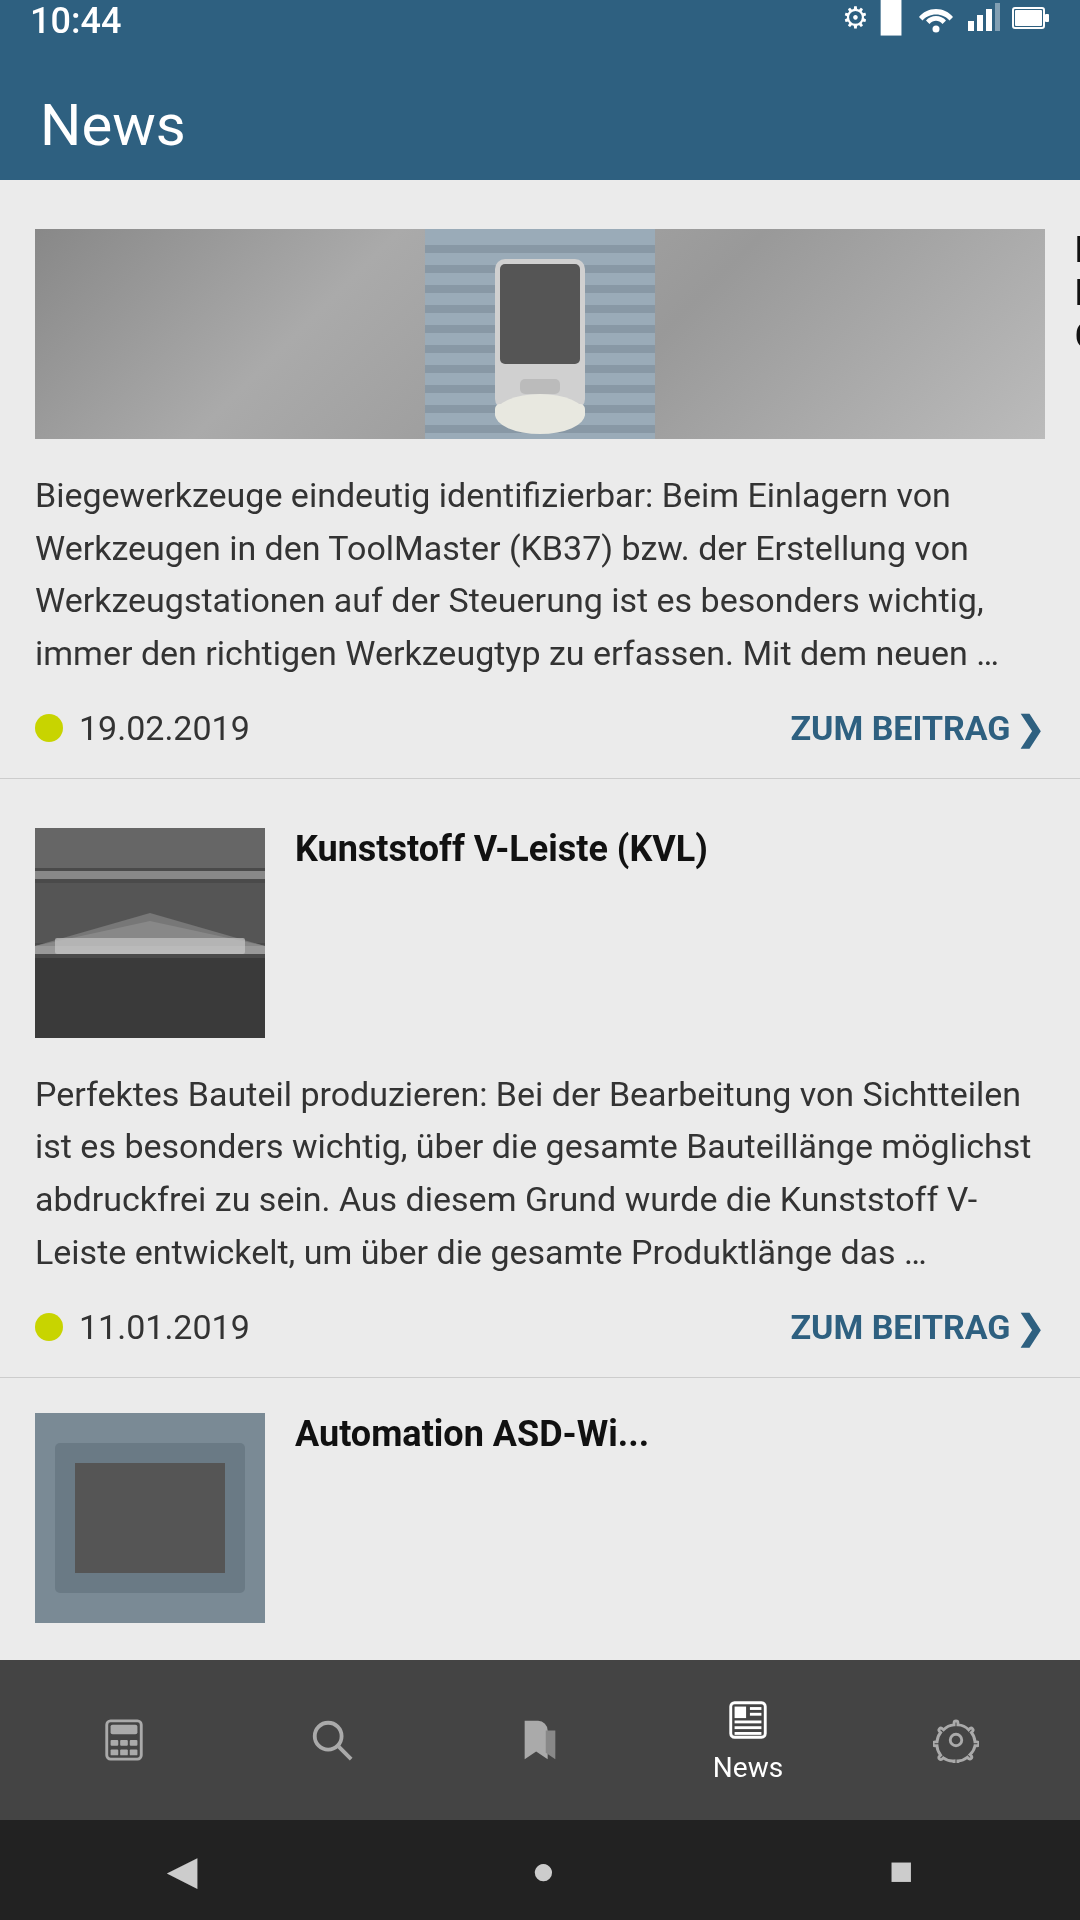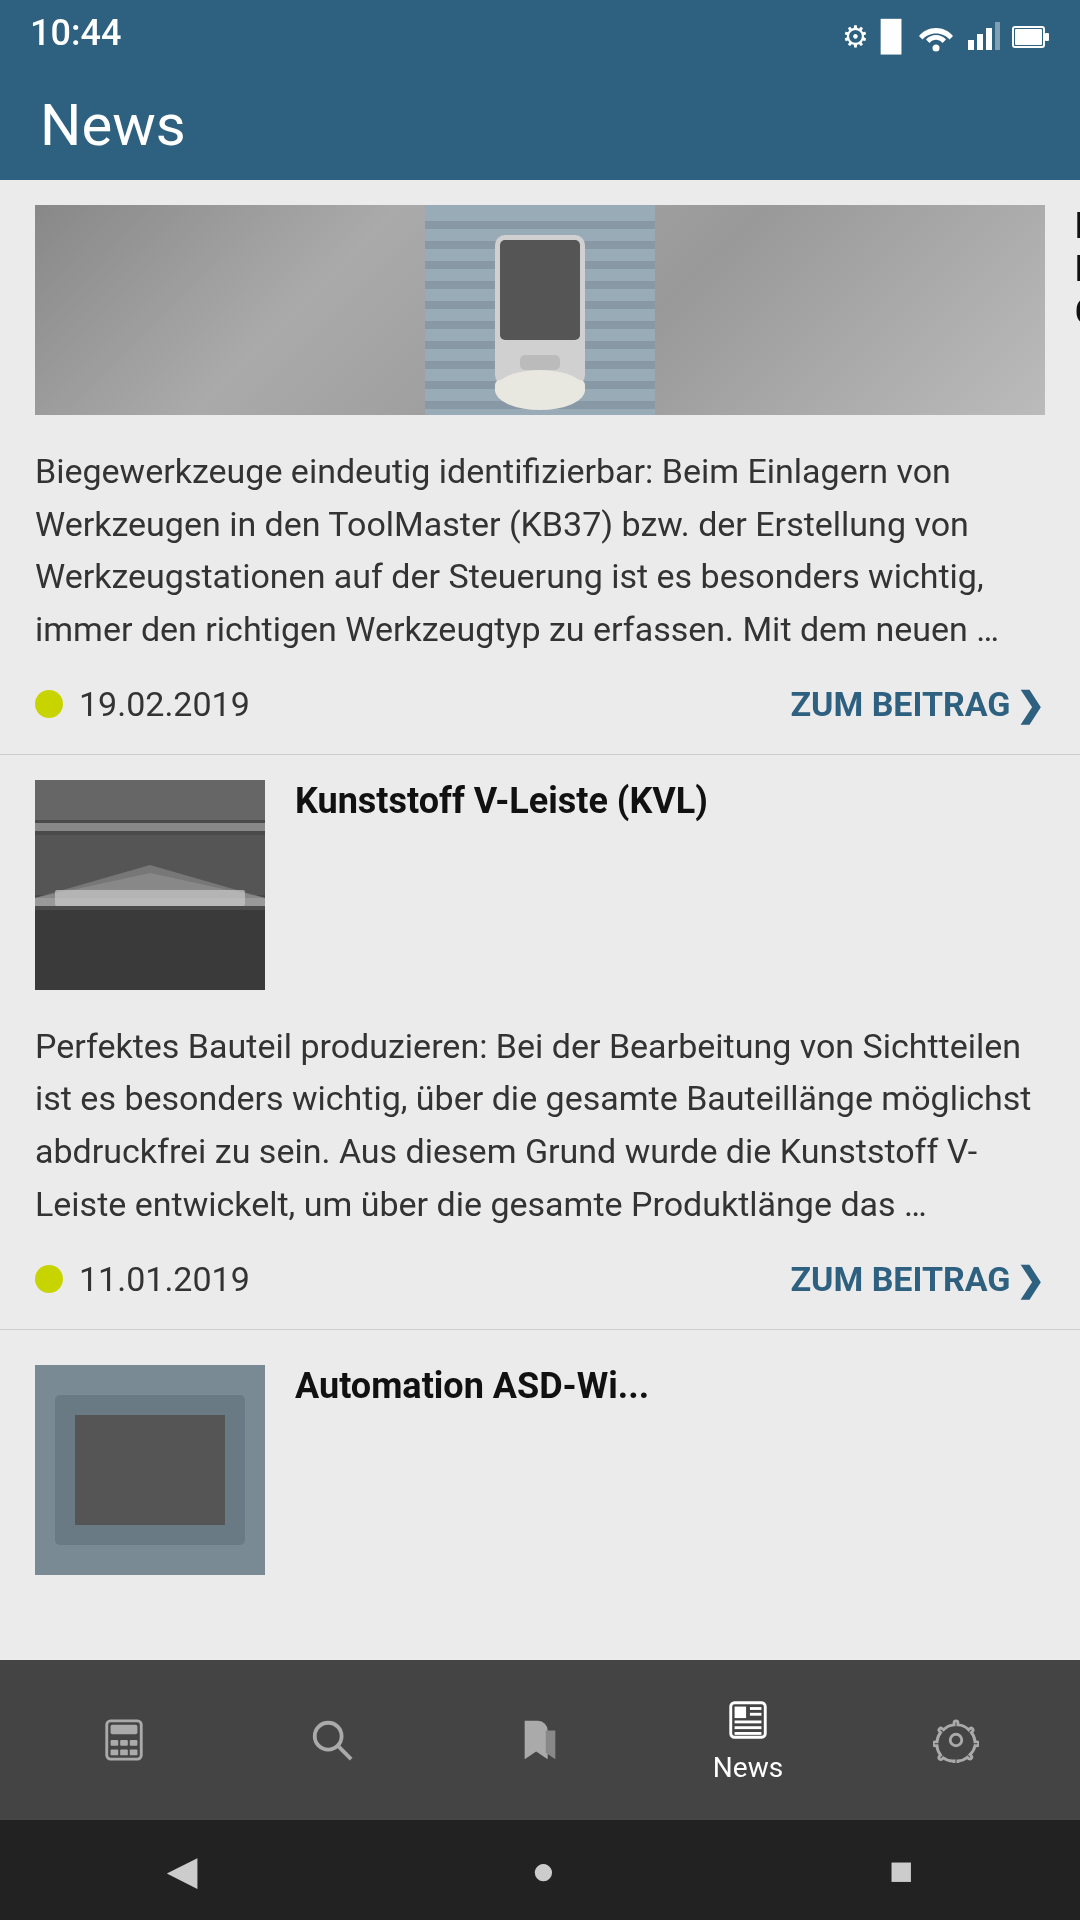--- a/index.html
+++ b/index.html
@@ -13,23 +13,23 @@
       overflow: hidden;
       position: relative;
     }
 
     
     .status-bar {
       width: 100%;
       height: 70px;
       background: #2e6080;
       display: flex;
-      align-items: flex-end;
+      align-items: flex-start;
       justify-content: space-between;
-      padding: 16px 30px;
+      padding: 0 30px;
     }
     .status-time {
       color: white;
       font-size: 36px;
       font-weight: 500;
     }
     .status-icons {
       display: flex;
       align-items: center;
       gap: 12px;
@@ -58,21 +58,21 @@
     .content {
       width: 100%;
       height: calc(1920px - 70px - 110px - 160px - 100px);
       background: #ebebeb;
       overflow: hidden;
     }
 
     
     .news-item {
       background: #ebebeb;
-      padding: 25px 35px 30px 35px;
+      padding: 49px 35px 30px 35px;
       border-bottom: 1px solid #cccccc;
     }
 
     .news-item-header {
       display: flex;
       flex-direction: row;
       align-items: flex-start;
       gap: 30px;
       margin-bottom: 30px;
     }

